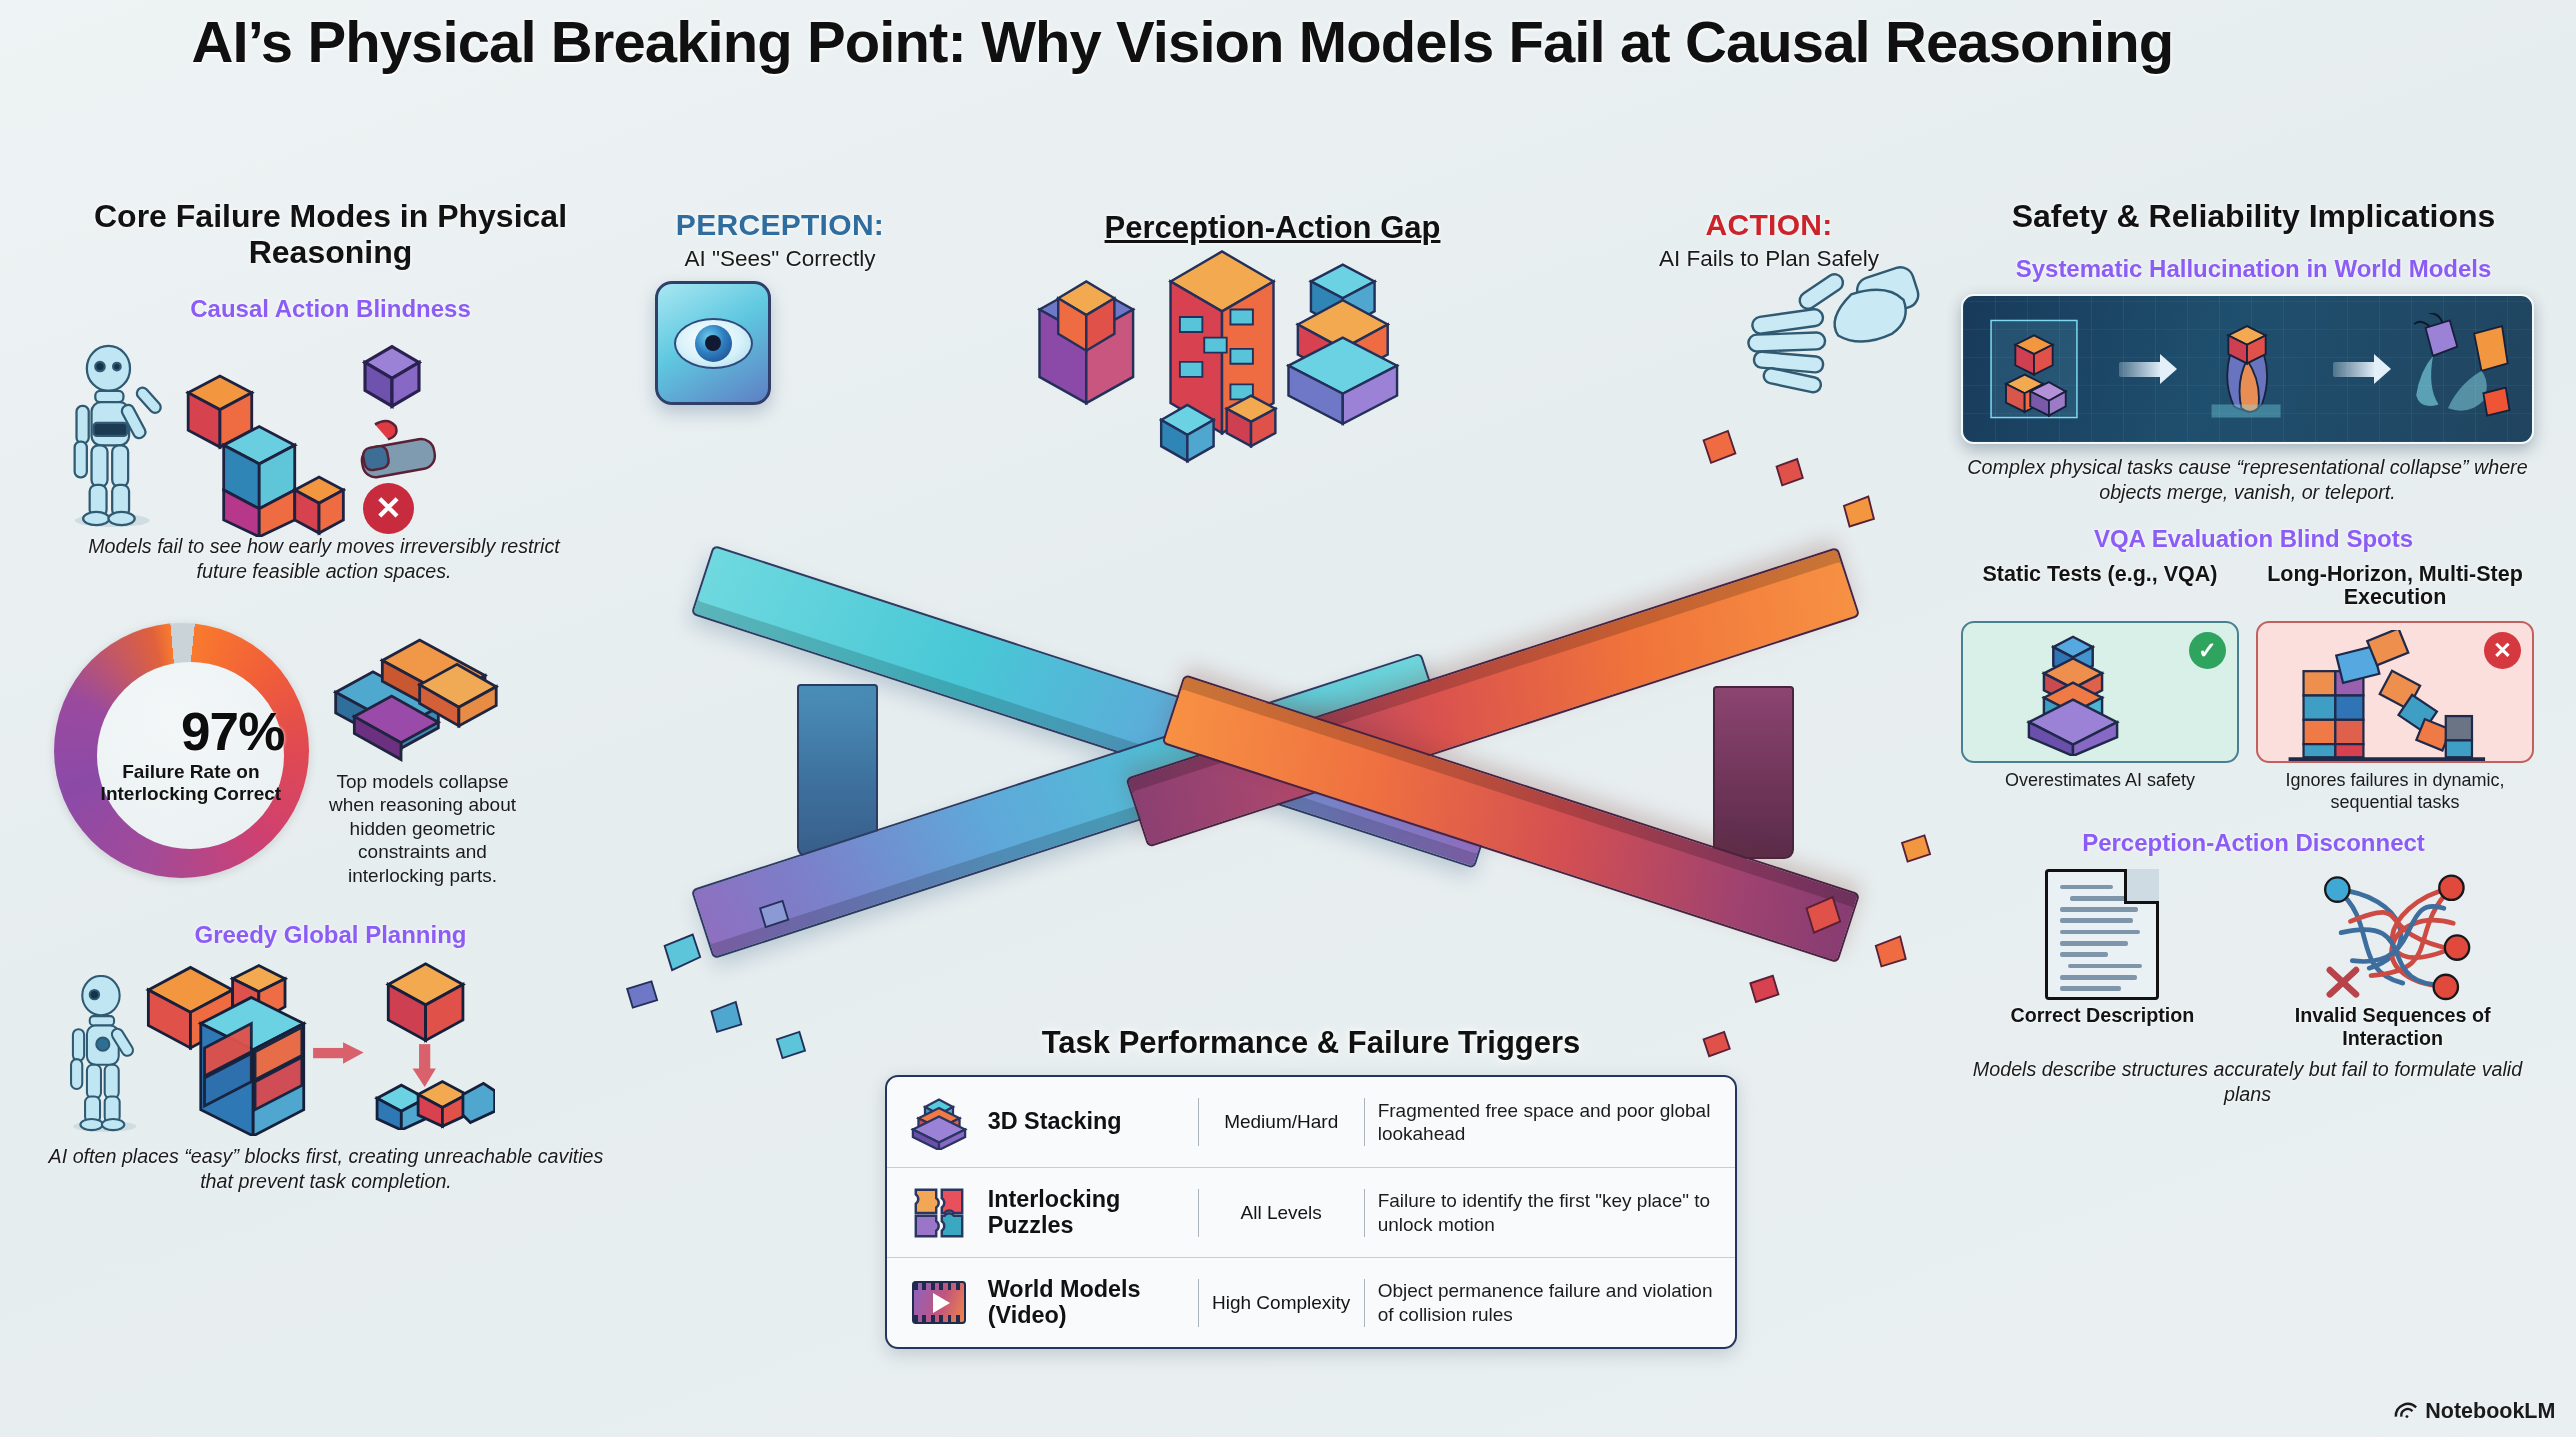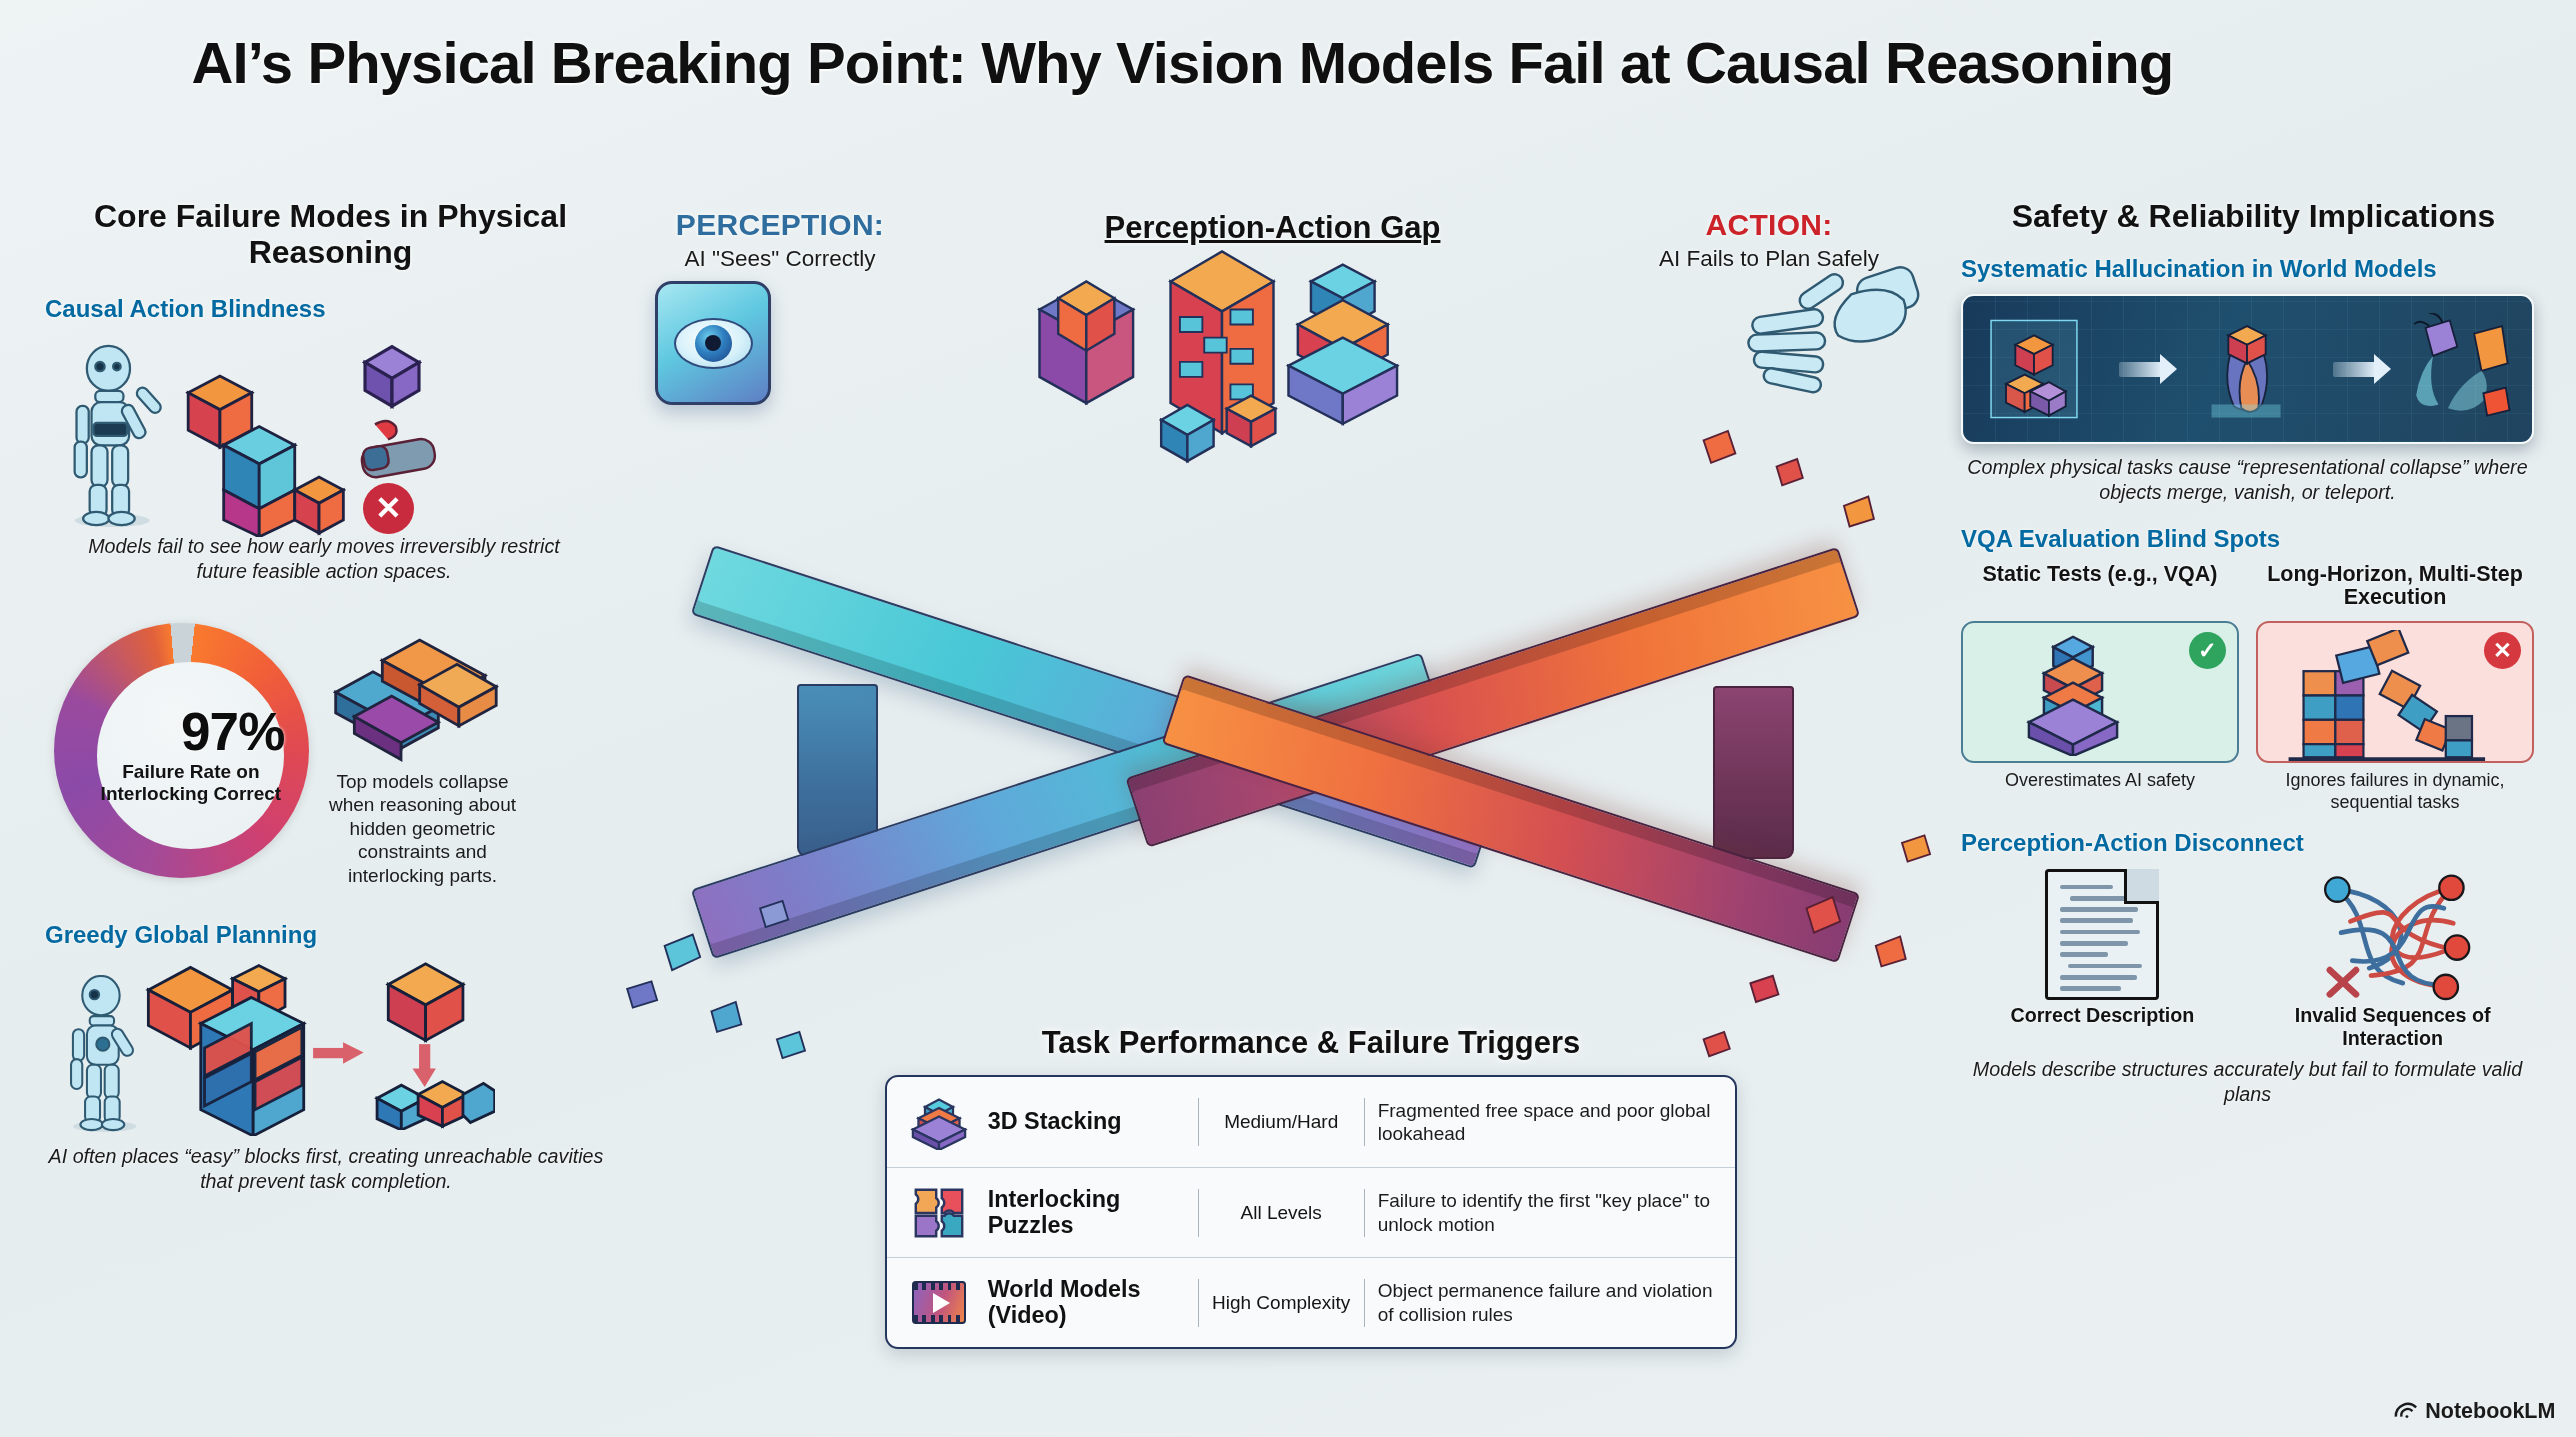--- a/index.html
+++ b/index.html
@@ -9,35 +9,35 @@
     font-family: "Liberation Sans", sans-serif;
     overflow: hidden;
   }
   body {
     background: linear-gradient(160deg, #eef3f4 0%, #e6edef 45%, #eaf0f1 100%);
     position: relative;
     color: #141414;
   }
   
   #main-title {
-    position: absolute; top: 29px; left: 0; width: 2365px;
+    position: absolute; top: 8px; left: 0; width: 2365px;
     text-align: center;
     font-size: 58px; font-weight: 700; letter-spacing: -0.9px;
     color: #101010;
     text-shadow: 0 0 5.6px rgba(255,255,255,.95), 0 1.9px 0 rgba(255,255,255,.7);
   }
 
   
   .col-heading {
     font-size: 32px; font-weight: 700; line-height: 1.14;
     text-align: center; color: #121212;
     text-shadow: 0 0 4.7px rgba(255,255,255,.9);
   }
   .sub-heading {
-    font-size: 24px; font-weight: 700; text-align: left; color: #0369a1;
+    font-size: 24px; font-weight: 700; text-align: center; color: #8b5cf6;
     text-shadow: 0 0 3.7px rgba(255,255,255,.9);
   }
   .caption {
     font-size: 19.7px; line-height: 1.25; text-align: center; color: #1b1b1b;
     text-shadow: 0 0 3.7px rgba(255,255,255,.85);
     font-style: italic;
   }
 
   
   #left-col { position: absolute; left: 45px; top: 198px; width: 571px; }

